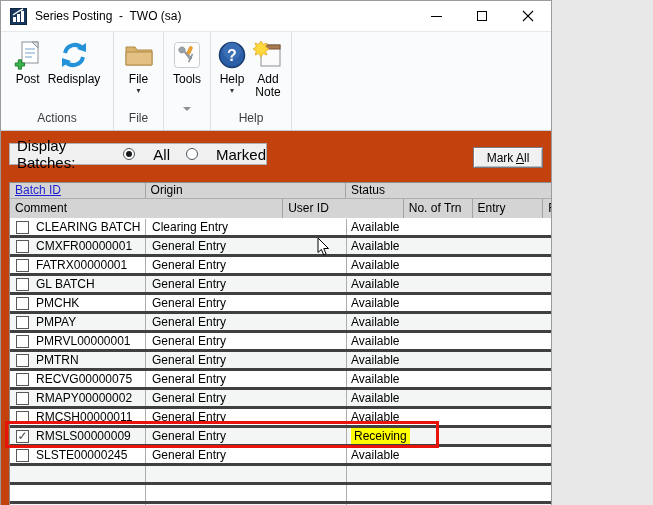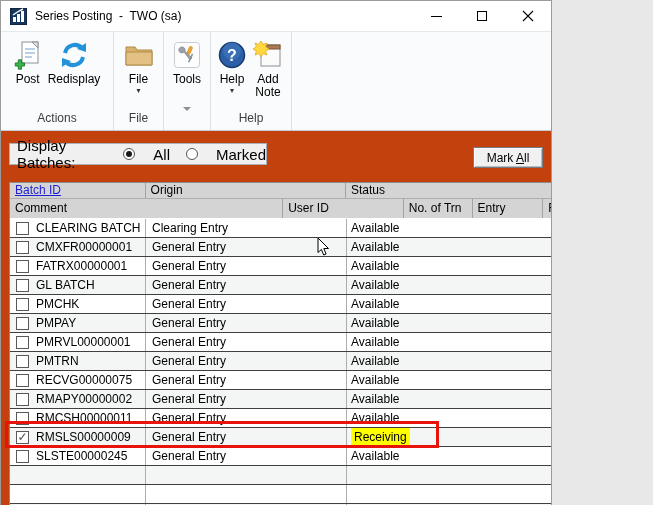--- a/index.html
+++ b/index.html
@@ -58,21 +58,21 @@
   .hcell { border-right:1px solid #a3a3a3; padding-left:5px; overflow:hidden; white-space:nowrap; }
   .hc-batch { width:136px; } .hc-origin { width:201px; } .hc-status { width:277px; }
   .hc-comment { width:274px; } .hc-userid { width:121px; } .hc-notrn { width:69px; }
   .hc-posted { width:71px; } .hc-freq { width:79px; }
   .hc-chev { width:25px; border-right:none; padding:0; display:flex; align-items:center; justify-content:center; }
   .link { color:#1f1fd4; text-decoration:underline; cursor:pointer; }
   .chevbtn { width:19px; height:13px; border:1px solid #3c5a80; border-radius:7px; background:#edf3ec;
     display:flex; align-items:center; justify-content:center; cursor:pointer; }
   
   .gbody { position:absolute; top:36px; left:0; right:25px; bottom:0; overflow:hidden; background:#fff; }
-  .row { height:19px; display:flex; align-items:flex-start; border-bottom:1px solid #404040;
+  .row { height:19px; display:flex; align-items:flex-start; border-bottom:3px solid #404040;
     background:#fff; font-size:12px; }
   .row.alt { background:#f4f5f5; }
   .cell-batch { width:136px; height:100%; display:flex; align-items:center;
     border-right:1px solid #adadad; overflow:hidden; }
   .checkbox { width:13px; height:13px; border:1px solid #585858; background:#fff; margin-left:6px;
     flex:0 0 auto; display:flex; align-items:center; justify-content:center; cursor:pointer; }
   .checkmark { font-size:12px; line-height:10px; color:#4c4c4c; }
   .batch-text { margin-left:7px; white-space:nowrap; }
   .cell-origin { width:201px; height:100%; display:flex; align-items:center; padding-left:6px;
     border-right:1px solid #adadad; overflow:hidden; }

